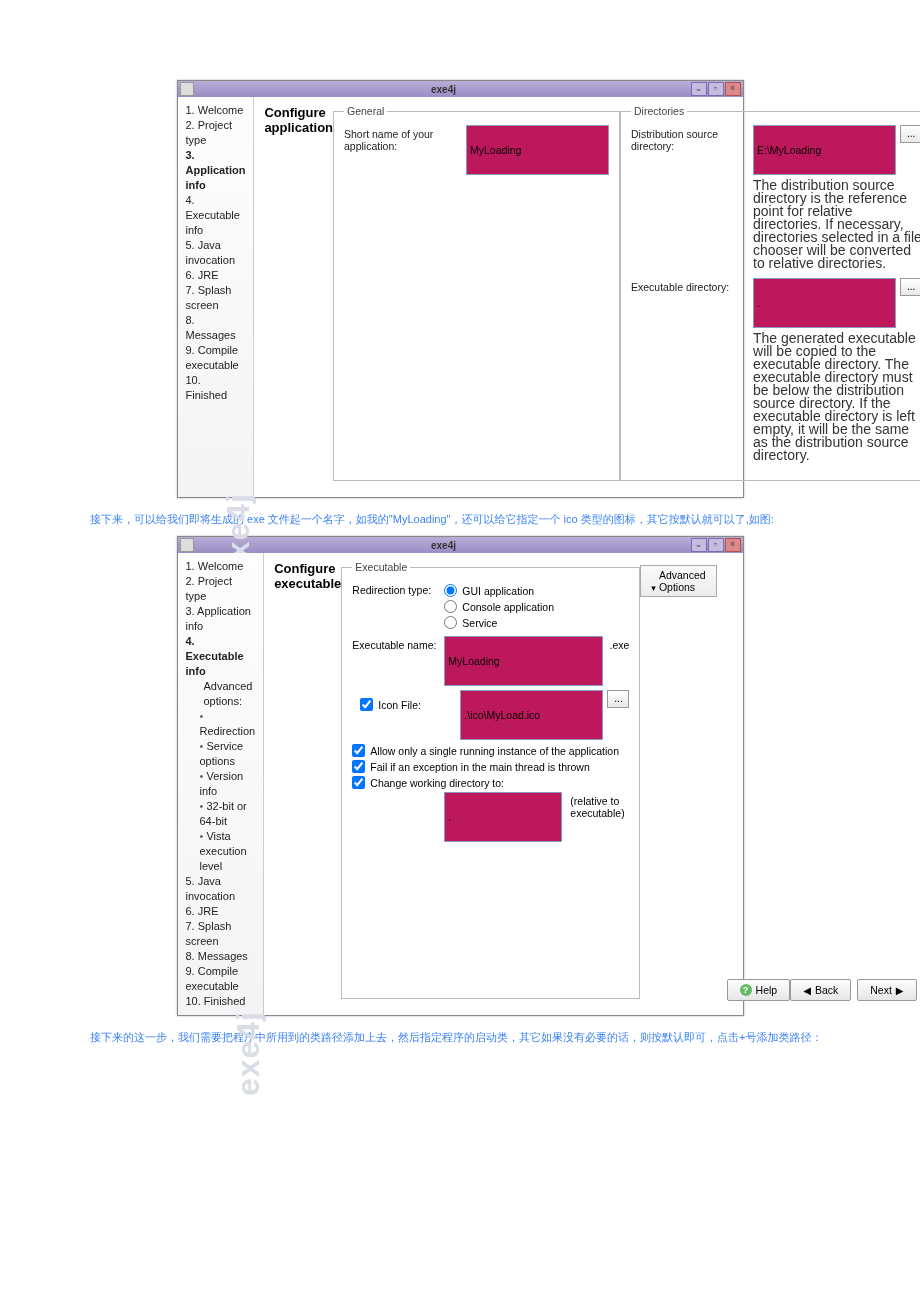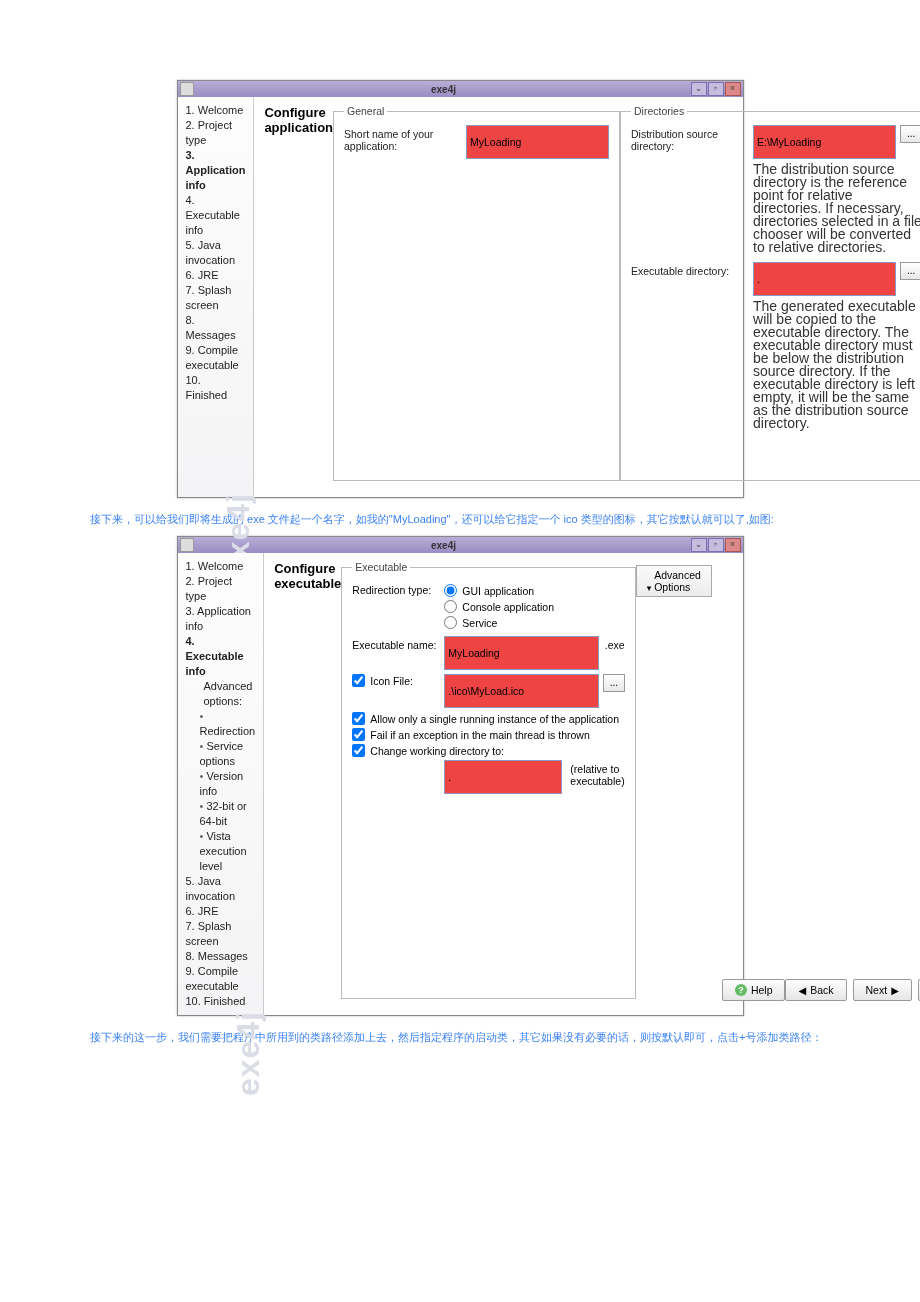--- a/index.html
+++ b/index.html
@@ -18,21 +18,21 @@
 .side-bullet{margin-left:14px}
 .side-bullet::before{content:"• ";color:#666}
 .watermark{position:absolute;bottom:4px;right:-4px;font-size:32px;font-weight:bold;color:#dadce6;transform:rotate(-90deg);transform-origin:right bottom;letter-spacing:1px;font-family:Arial}
 .main{flex:1;padding:8px 10px;display:flex;}
 .h1{font-size:13px;font-weight:bold;margin:0 0 10px}
 fieldset{border:1px solid #bbb;border-radius:0;margin:0 0 8px;padding:8px 10px 10px;font-size:10.5px}
 legend{font-size:10.5px;padding:0 3px;color:#444}
 .row{display:flex;align-items:flex-start;margin-bottom:4px}
 .lbl{width:122px;padding-top:3px;font-size:10.5px;color:#222}
 .lbl-s{width:92px;padding-top:3px;font-size:10.5px}
-input[type=text]{border:1px solid #8a9ac0;height:16px;padding:8px 3px;font-size:10.5px;background:#ef4444;flex:1;min-width:0}
+input[type=text]{border:1px solid #8a9ac0;height:16px;padding:16px 3px;font-size:10.5px;background:#be185d;flex:1;min-width:0}
 .inp-sm{flex:0 0 100px}
 .dots{width:22px;height:18px;border:1px solid #999;background:linear-gradient(#fff,#e8e8e8);margin-left:4px;text-align:center;line-height:14px;font-size:10px}
 .help-txt{font-size:14px;color:#333;margin:3px 0 8px 122px;line-height:13px}
 .cb-row{display:flex;align-items:flex-end;margin:3px 0 3px 0;font-size:10.5px}
 .cb-row input{margin:0 5px 0 0}
 .footer{display:flex;align-items:center;padding:6px 10px;border-top:0;margin-top:auto}
 .btn{height:22px;padding:0 12px;border:1px solid #999;background:linear-gradient(#fdfdfd,#e6e6e6);font-size:10.5px;border-radius:2px;display:inline-flex;align-items:center;gap:4px;cursor:pointer}
 .btn-help .q{width:12px;height:12px;border-radius:50%;background:#6b6;color:#fff;font-size:9px;text-align:center;line-height:12px;font-weight:bold}
 .footer-right{margin-left:auto;display:flex;gap:6px}
 .arrow{font-size:10px}
@@ -168,21 +168,21 @@
                   <span>Service</span>
                 </label>
           </div>
         </div>
         <div class="row">
           <div class="lbl-s">Executable name:</div>
           <input type="text" class="inp-sm" value="MyLoading" style="">
           <span style="padding:3px 0 0 6px">.exe</span>
         </div>
         <div class="row">
-          <label class="cb-row" style="width:92px;margin:0">
+          <label class="cb-row" style="width:92px;margin:8px">
                 <input type="checkbox" checked="" style="">
                 <span>Icon File:</span>
               </label>
           <input type="text" value=".\ico\MyLoad.ico" style="">
           <button class="dots">...</button>
         </div>
         <label class="cb-row">
               <input type="checkbox" checked="" style="">
               <span>Allow only a single running instance of the application</span>
             </label>

